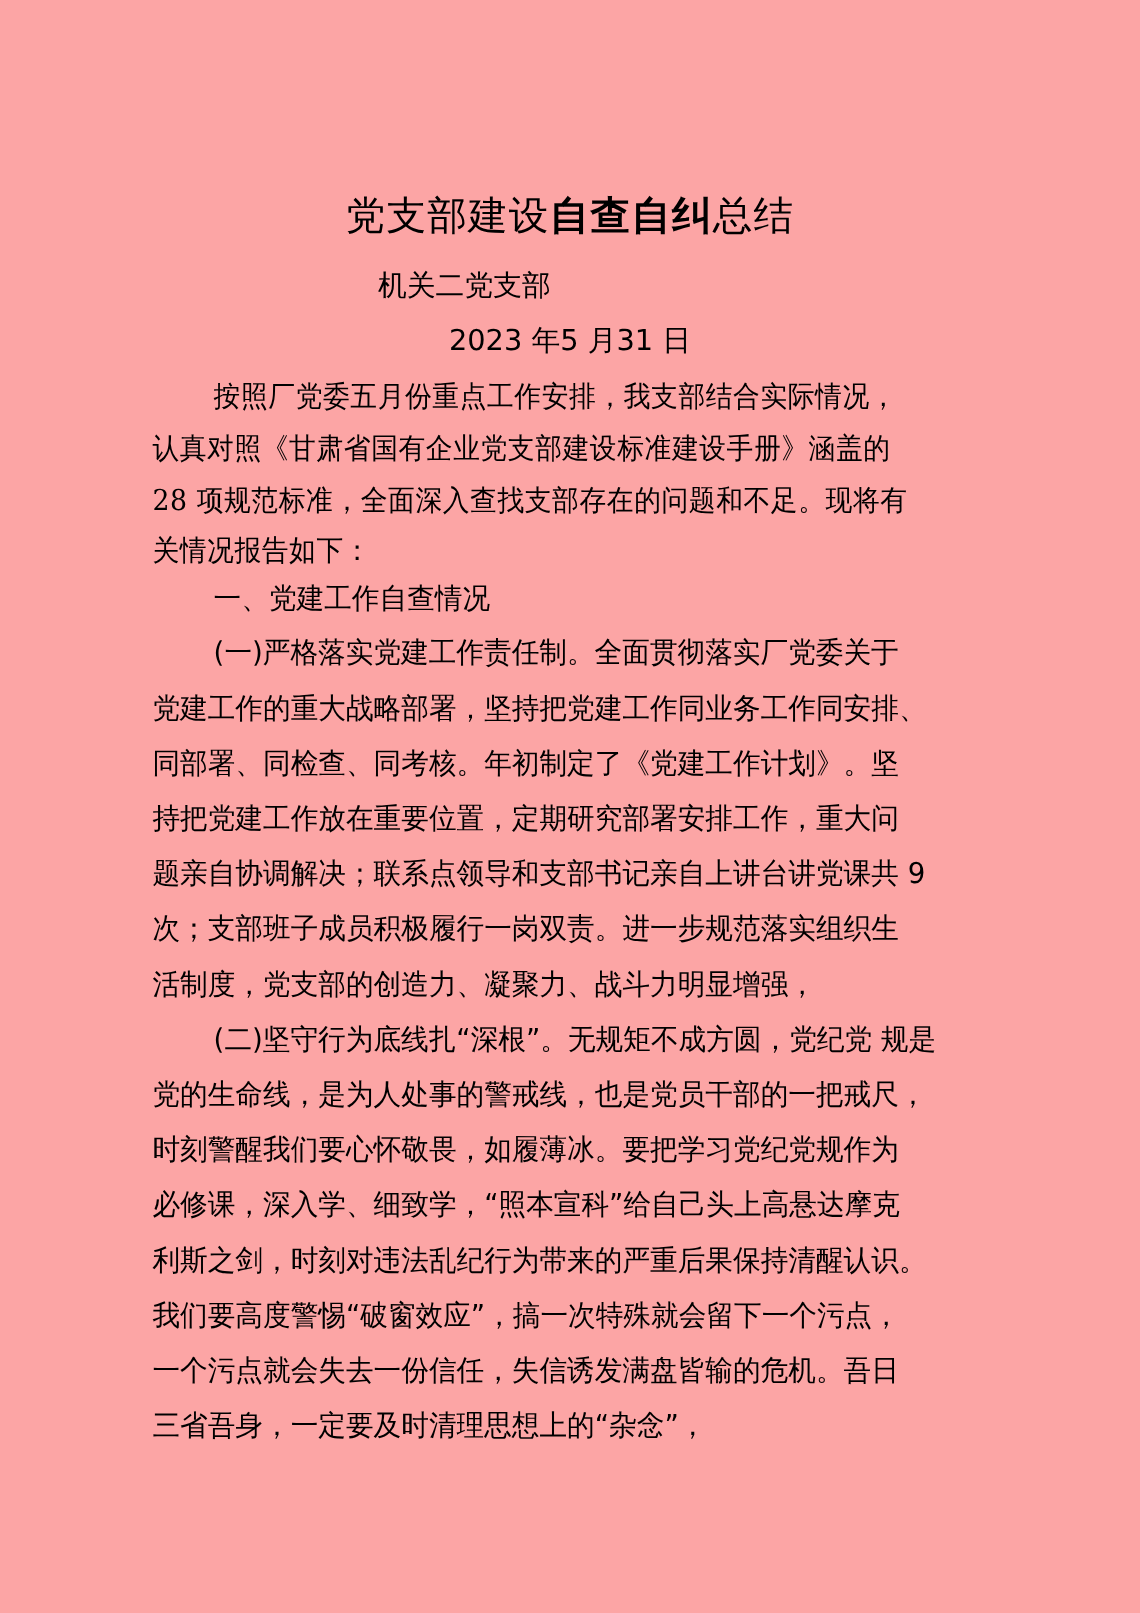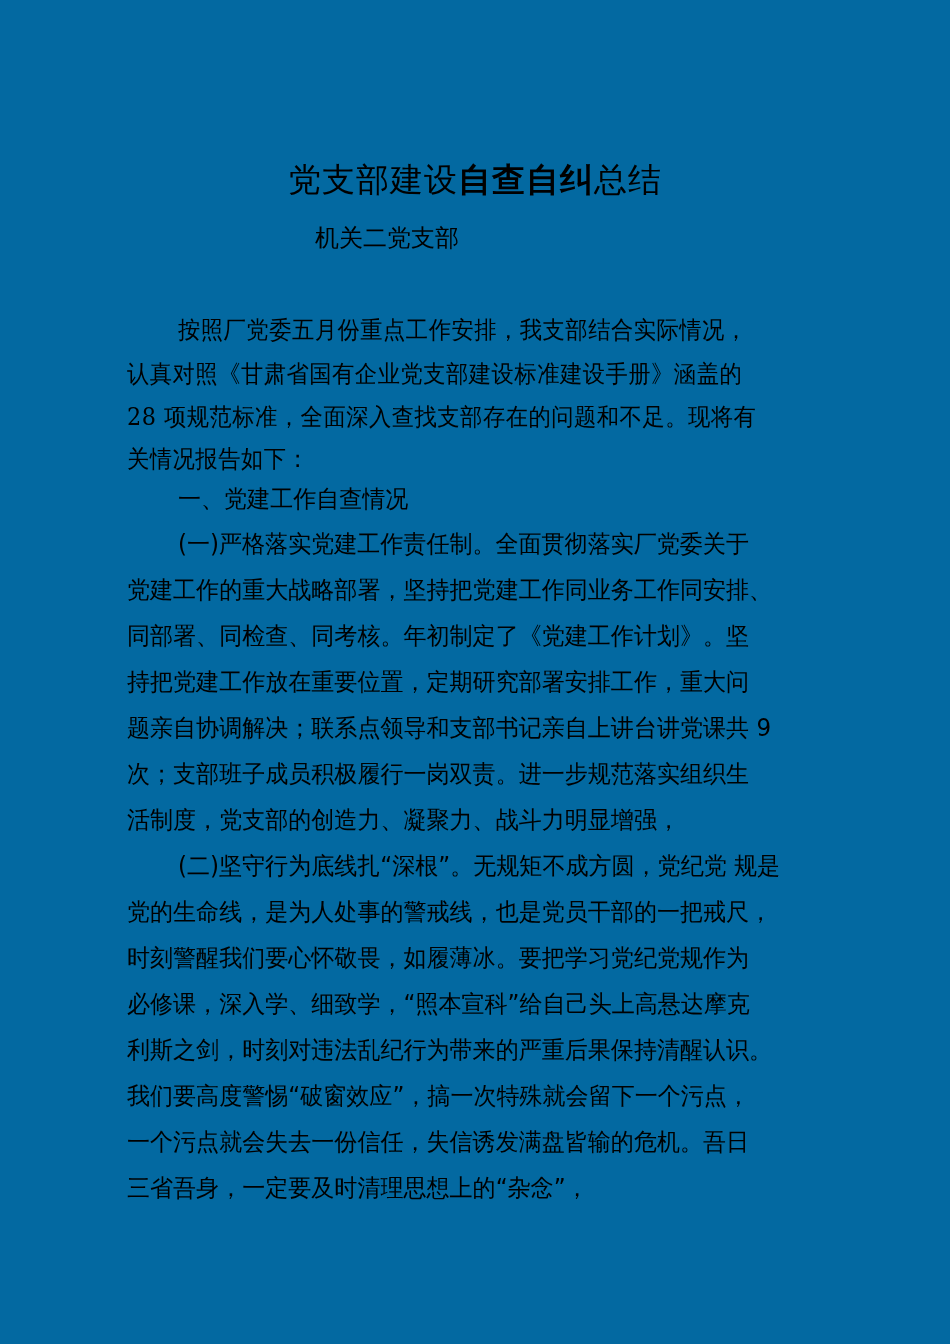--- a/index.html
+++ b/index.html
@@ -13,21 +13,21 @@
     position: relative;
     overflow: hidden;
     color: #000000;
     font-family: "DejaVu Sans", "Liberation Sans", sans-serif;
   }
   .page {
     position: absolute;
     left: 0; top: 0;
     width: 950px;
     height: 1344px;
-    background: #0369a1;
+    background: #fca5a5;
   }
   .title {
     position: absolute;
     left: 0; width: 950px;
     top: 158px;
     text-align: center;
     font-size: 33px;
     line-height: 44px;
     letter-spacing: 1px;
     font-family: "DejaVu Sans", sans-serif;
@@ -72,20 +72,21 @@
 </head>
 <body>
 
 <div class="page">
 
   <div class="title">
     <span>党支部建设</span><span class="bold">自查自纠</span><span>总结</span>
   </div>
 
   <div class="subtitle">机关二党支部</div>
+  <div class="date">2023 年5 月31 日</div>
 
   <div class="line serif indent" style="top:312px;">按照厂党委五月份重点工作安排，我支部结合实际情况，</div>
   <div class="line serif" style="top:356px;">认真对照《甘肃省国有企业党支部建设标准建设手册》涵盖的</div>
   <div class="line serif" style="top:399px;">28  项规范标准，全面深入查找支部存在的问题和不足。现将有</div>
   <div class="line serif" style="top:441px;">关情况报告如下：</div>
 
   <div class="line sans indent" style="top:481px;">一、党建工作自查情况</div>
 
   <div class="line sans indent" style="top:526px;">(一)严格落实党建工作责任制。全面贯彻落实厂党委关于</div>
   <div class="line sans" style="top:572px;">党建工作的重大战略部署，坚持把党建工作同业务工作同安排、</div>

